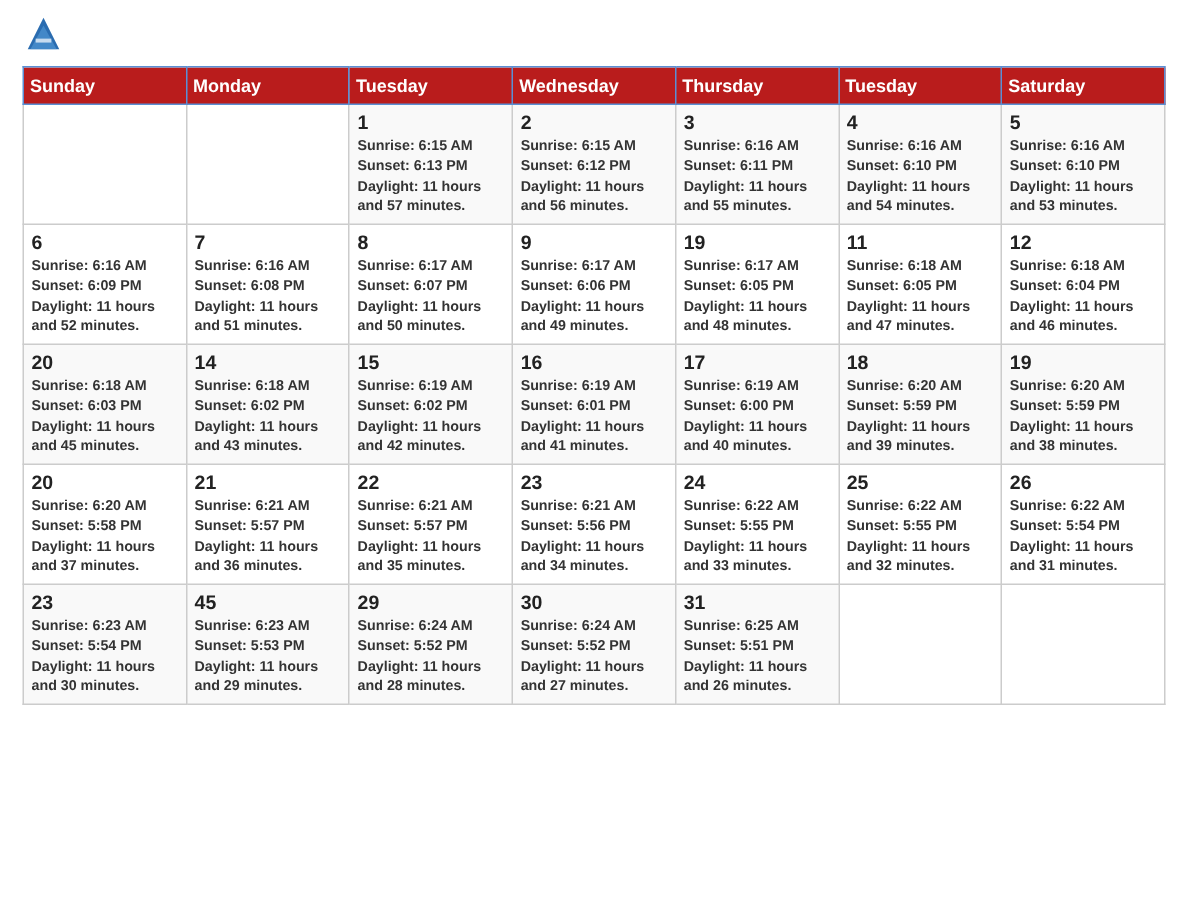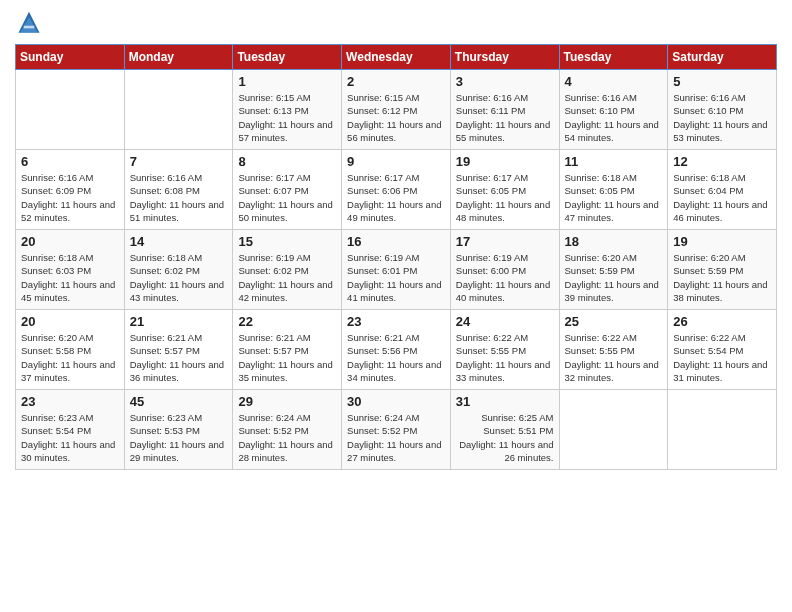--- a/index.html
+++ b/index.html
@@ -80,20 +80,21 @@
       font-size: 13px;
       font-weight: bold;
       color: #222;
       display: block;
       margin-bottom: 2px;
     }
     .cell-info {
       font-size: 9.5px;
       color: #333;
       line-height: 1.4;
+      font-weight: bold;
     }
     .empty-cell {
       background: #fff !important;
     }
   </style>
 </head>
 <body>
 
 <div class="header-row">
   <div class="logo">
@@ -314,21 +315,21 @@
 Daylight: 11 hours and 28 minutes.</div>
         </td>
         <td>
           <span class="day-number">30</span>
           <div class="cell-info" style="white-space: pre-line;">Sunrise: 6:24 AM
 Sunset: 5:52 PM
 Daylight: 11 hours and 27 minutes.</div>
         </td>
         <td>
           <span class="day-number">31</span>
-          <div class="cell-info" style="white-space: pre-line; text-align: right;">Sunrise: 6:25 AM
+          <div class="cell-info" style="white-space: pre-line;">Sunrise: 6:25 AM
 Sunset: 5:51 PM
 Daylight: 11 hours and 26 minutes.</div>
         </td>
         <td class="empty-cell"></td>
         <td class="empty-cell"></td>
       </tr>
     </tbody>
 </table>
 
 </body></html>

